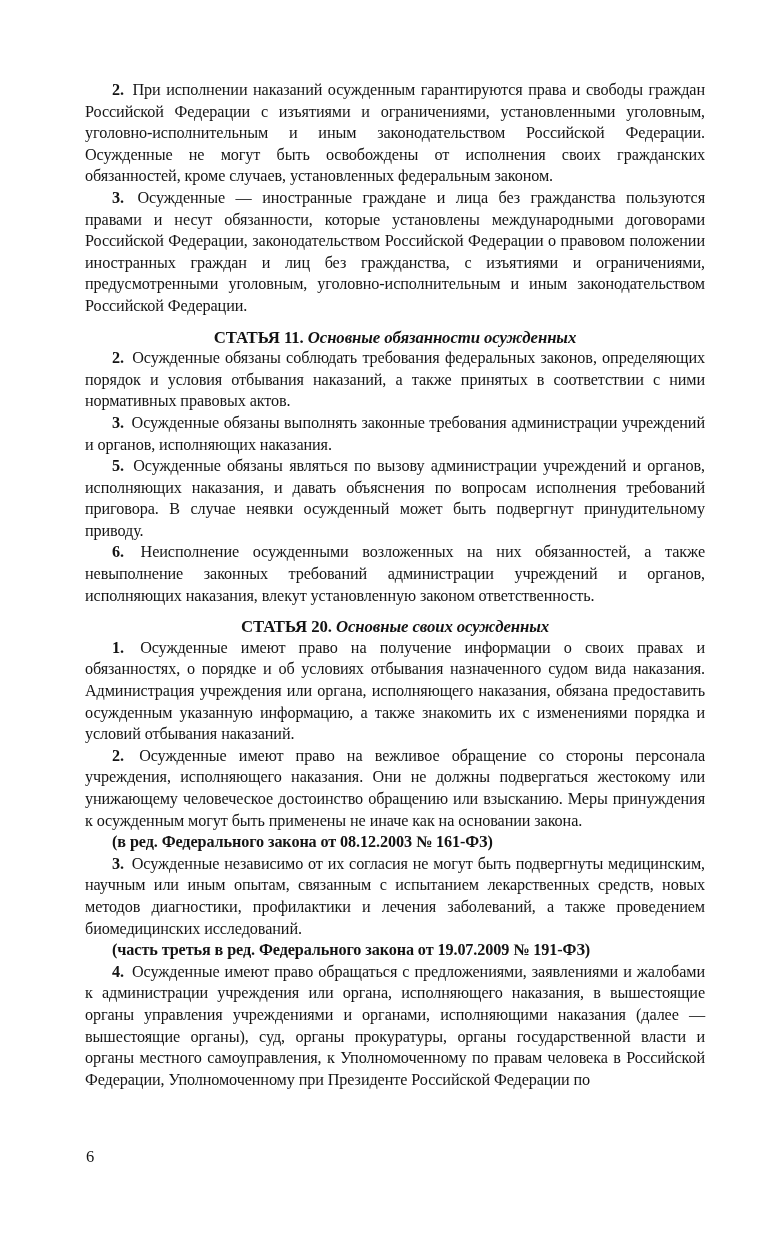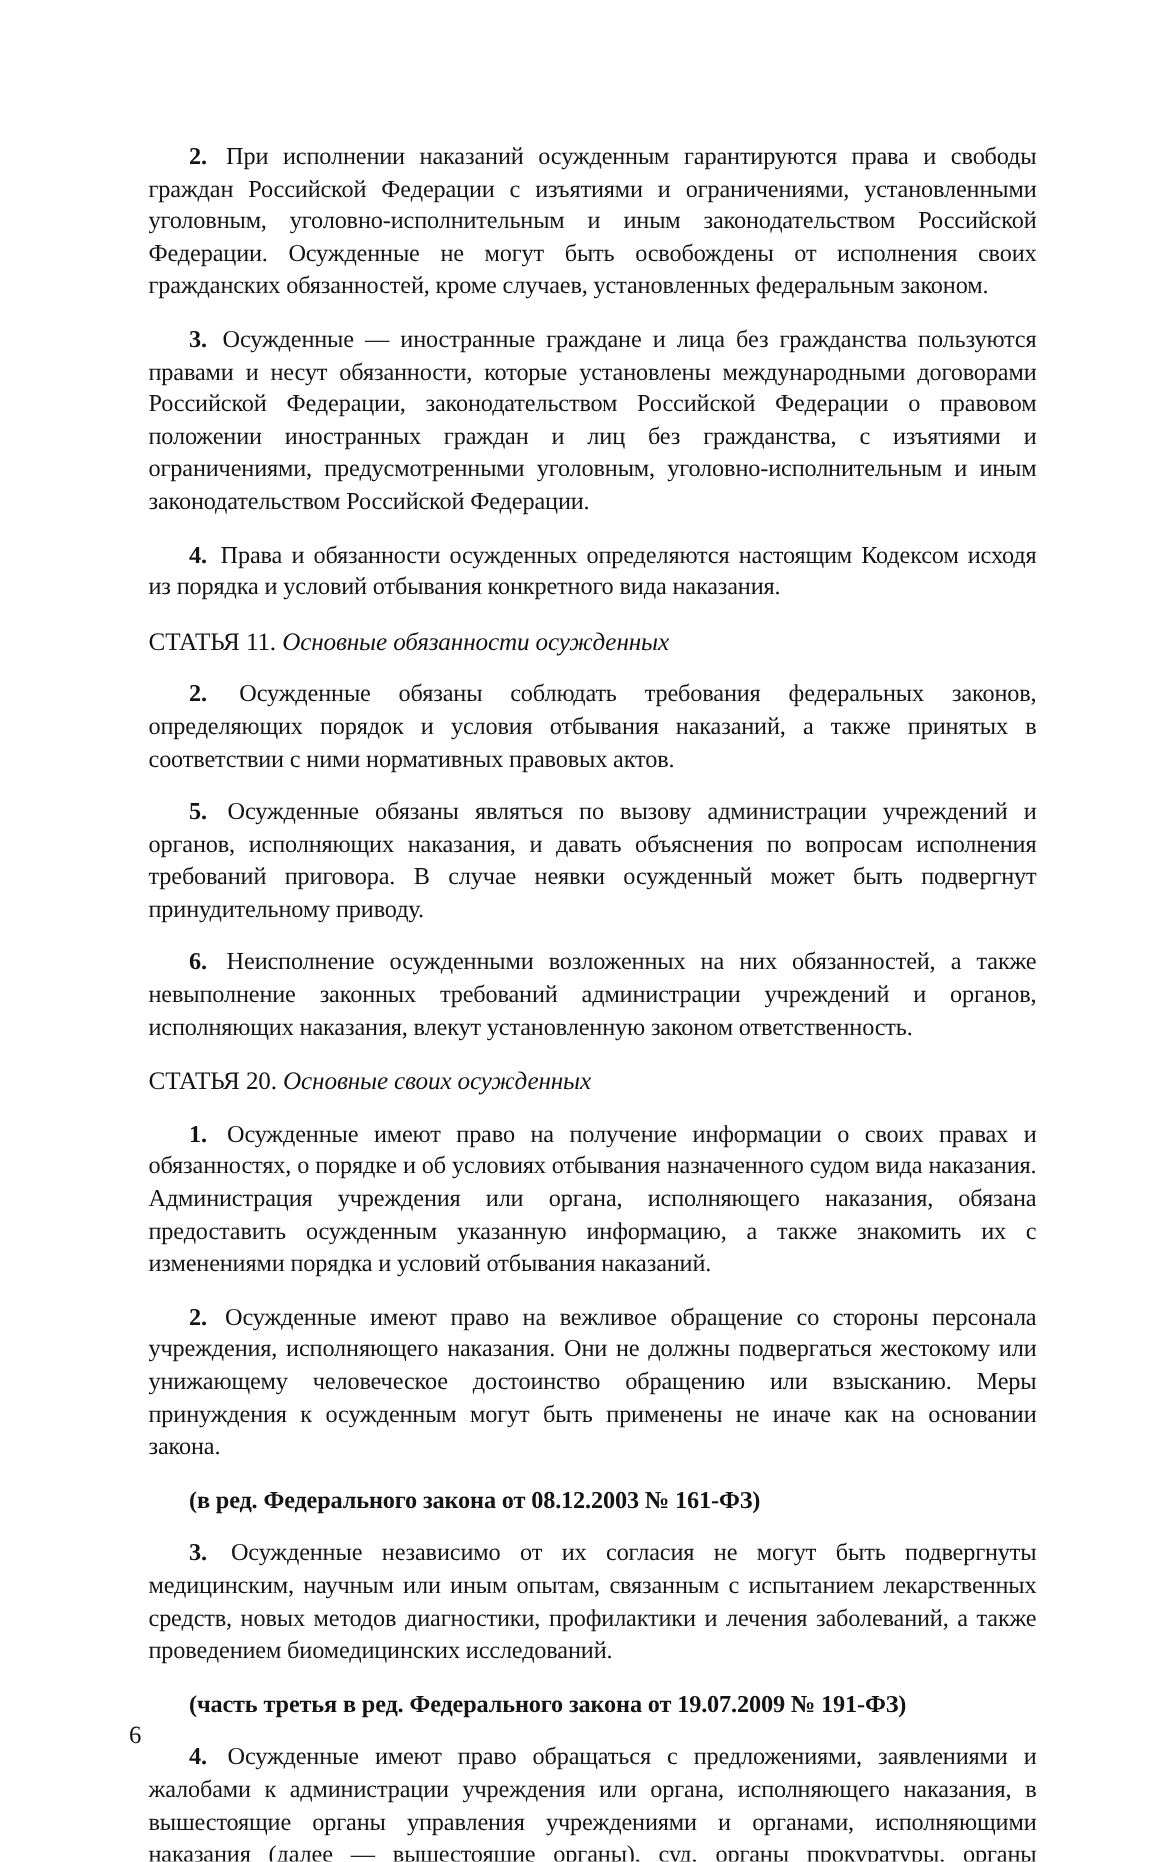--- a/index.html
+++ b/index.html
@@ -24,63 +24,63 @@
     position: absolute;
     left: 85px;
     top: 80px;
     width: 620px;
     font-size: 16.2px;
     line-height: 21.6px;
     text-align: justify;
     letter-spacing: -0.1px;
   }
   .text-block p {
-    margin: 14px;
+    margin: 0;
     padding: 0;
   }
   .para {
     text-indent: 27px;
   }
   .note {
     text-indent: 27px;
     text-align: left;
     font-weight: bold;
   }
   .pnum {
     font-weight: bold;
     margin-right: 3px;
   }
   .heading {
     margin-top: 9px !important;
     text-indent: 0;
-    text-align: left;
-    font-weight: normal;
+    text-align: center;
+    font-weight: bold;
     font-size: 16.8px;
   }
   .h-title {
     font-style: italic;
   }
   .page-number {
     position: absolute;
     left: 86px;
     top: 1146px;
     font-size: 16.5px;
     line-height: 22px;
   }
 </style>
 </head>
 <body>
 
 <div class="page">
   <div class="text-block">
       <p class="para"><span class="pnum">2.</span> При исполнении наказаний осужденным гарантируются права и свободы граждан Российской Федерации с изъятиями и ограничениями, установленными уголовным, уголовно-исполнительным и иным законодательством Российской Федерации. Осужденные не могут быть освобождены от исполнения своих гражданских обязанностей, кроме случаев, установленных федеральным законом.</p>
       <p class="para"><span class="pnum">3.</span> Осужденные — иностранные граждане и лица без гражданства пользуются правами и несут обязанности, которые установлены международными договорами Российской Федерации, законодательством Российской Федерации о правовом положении иностранных граждан и лиц без гражданства, с изъятиями и ограничениями, предусмотренными уголовным, уголовно-исполнительным и иным законодательством Российской Федерации.</p>
-      <p class="para"><span class="pnum">4.</span> Права и обязанности осужденных определяются настоящим Кодексом исходя из порядка и условий отбывания конкретного вида наказания.</p>
       <p class="heading"><span class="h-label">СТАТЬЯ 11.</span><span class="h-title"> Основные обязанности осужденных</span></p>
       <p class="para"><span class="pnum">2.</span> Осужденные обязаны соблюдать требования федеральных законов, определяющих порядок и условия отбывания наказаний, а также принятых в соответствии с ними нормативных правовых актов.</p>
+      <p class="para"><span class="pnum">3.</span> Осужденные обязаны выполнять законные требования администрации учреждений и органов, исполняющих наказания.</p>
       <p class="para"><span class="pnum">5.</span> Осужденные обязаны являться по вызову администрации учреждений и органов, исполняющих наказания, и давать объяснения по вопросам исполнения требований приговора. В случае неявки осужденный может быть подвергнут принудительному приводу.</p>
       <p class="para"><span class="pnum">6.</span> Неисполнение осужденными возложенных на них обязанностей, а также невыполнение законных требований администрации учреждений и органов, исполняющих наказания, влекут установленную законом ответственность.</p>
       <p class="heading"><span class="h-label">СТАТЬЯ 20.</span><span class="h-title"> Основные своих осужденных</span></p>
       <p class="para"><span class="pnum">1.</span> Осужденные имеют право на получение информации о своих правах и обязанностях, о порядке и об условиях отбывания назначенного судом вида наказания. Администрация учреждения или органа, исполняющего наказания, обязана предоставить осужденным указанную информацию, а также знакомить их с изменениями порядка и условий отбывания наказаний.</p>
       <p class="para"><span class="pnum">2.</span> Осужденные имеют право на вежливое обращение со стороны персонала учреждения, исполняющего наказания. Они не должны подвергаться жестокому или унижающему человеческое достоинство обращению или взысканию. Меры принуждения к осужденным могут быть применены не иначе как на основании закона.</p>
       <p class="note">(в ред. Федерального закона от 08.12.2003 № 161-ФЗ)</p>
       <p class="para"><span class="pnum">3.</span> Осужденные независимо от их согласия не могут быть подвергнуты медицинским, научным или иным опытам, связанным с испытанием лекарственных средств, новых методов диагностики, профилактики и лечения заболеваний, а также проведением биомедицинских исследований.</p>
       <p class="note">(часть третья в ред. Федерального закона от 19.07.2009 № 191-ФЗ)</p>
       <p class="para"><span class="pnum">4.</span> Осужденные имеют право обращаться с предложениями, заявлениями и жалобами к администрации учреждения или органа, исполняющего наказания, в вышестоящие органы управления учреждениями и органами, исполняющими наказания (далее — вышестоящие органы), суд, органы прокуратуры, органы государственной власти и органы местного самоуправления, к Уполномоченному по правам человека в Российской Федерации, Уполномоченному при Президенте Российской Федерации по</p>
     </div>

